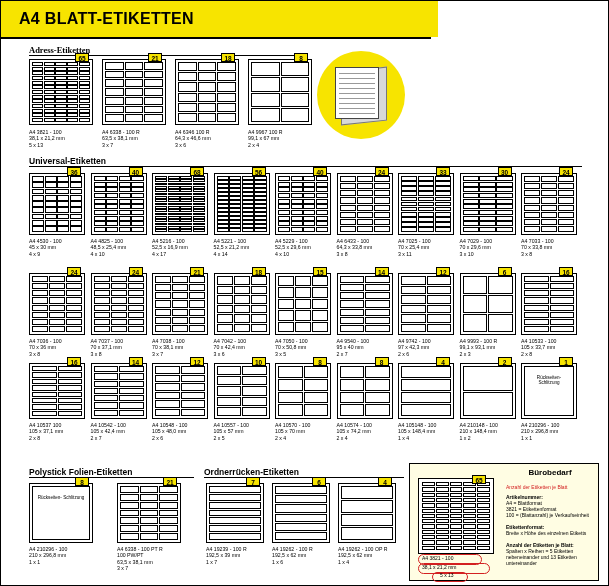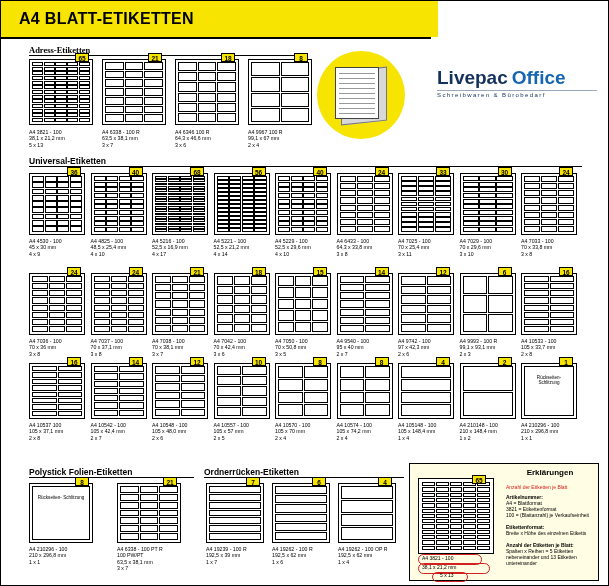--- a/index.html
+++ b/index.html
@@ -87,29 +87,20 @@
 <body>
 
 <div class="page">
 
   <div class="header">
     <div class="title">A4 BLATT-ETIKETTEN</div>
     <div class="notch"></div>
   </div>
   <div class="hrule" style="width:430px;"></div>
 
-  <div class="logo" style="left:436px;top:66px;width:160px;">
-    <div style="display:flex;align-items:baseline;">
-      <span class="lp">Livepac</span>
-      <span style="width:4px"></span>
-      <span class="of">Office</span>
-    </div>
-    <div class="rule"></div>
-    <div class="sub">Schreibwaren &amp; Bürobedarf</div>
-  </div>
 
   <div class="disc" style="left:316px;top:50px;width:88px;height:88px;"></div>
   <div class="padshadow" style="left:340px;top:68px;width:44px;height:52px;transform:skewY(-6deg);background:#d8d8d8;border:1px solid #777;"></div>
   <div class="pad" style="left:334px;top:66px;width:42px;height:50px;">
     <div class="padline" style="left:3px;top:5px;width:36px;"></div>
     <div class="padline" style="left:3px;top:10px;width:36px;"></div>
     <div class="padline" style="left:3px;top:15px;width:36px;"></div>
     <div class="padline" style="left:3px;top:20px;width:36px;"></div>
     <div class="padline" style="left:3px;top:25px;width:36px;"></div>
     <div class="padline" style="left:3px;top:30px;width:36px;"></div>
@@ -1148,21 +1139,21 @@
         </div>
       </div>
       <div class="badge" style="left: 377px; top: 476px;">4</div>
       <div class="caption" style="left: 337px; top: 545px; width: 62px;">A4 19262 - 100 OP R
 192,5 x 62 mm
 1 x 4</div>
     </div>
 
   <div class="expl" style="left:408px;top:462px;width:190px;height:118px;">
     <div style="position:absolute;left:96px;top:6px;" class="t">
-      <div class="b" style="font-size:8px;text-align:center;width:88px;">Erklärungen</div>
+      <div class="b" style="font-size:8px;text-align:center;width:88px;">Bürobedarf</div>
     </div>
 
     <div style="position:absolute;left:8px;top:14px;width:74px;height:74px;border:1px solid #000;background:#fff;">
       <div style="position:absolute;inset:3px;display:grid;grid-template-columns:repeat(5,1fr);grid-template-rows:repeat(13,1fr);gap:1px;">
         <div class="cell"></div>
           <div class="cell"></div>
           <div class="cell"></div>
           <div class="cell"></div>
           <div class="cell"></div>
         <div class="cell"></div>

